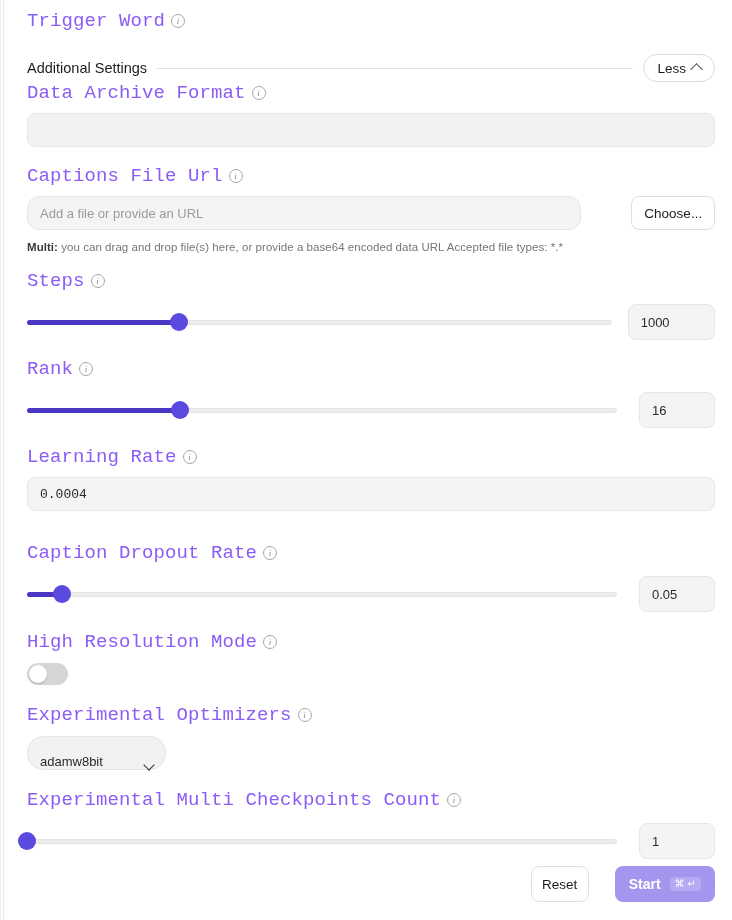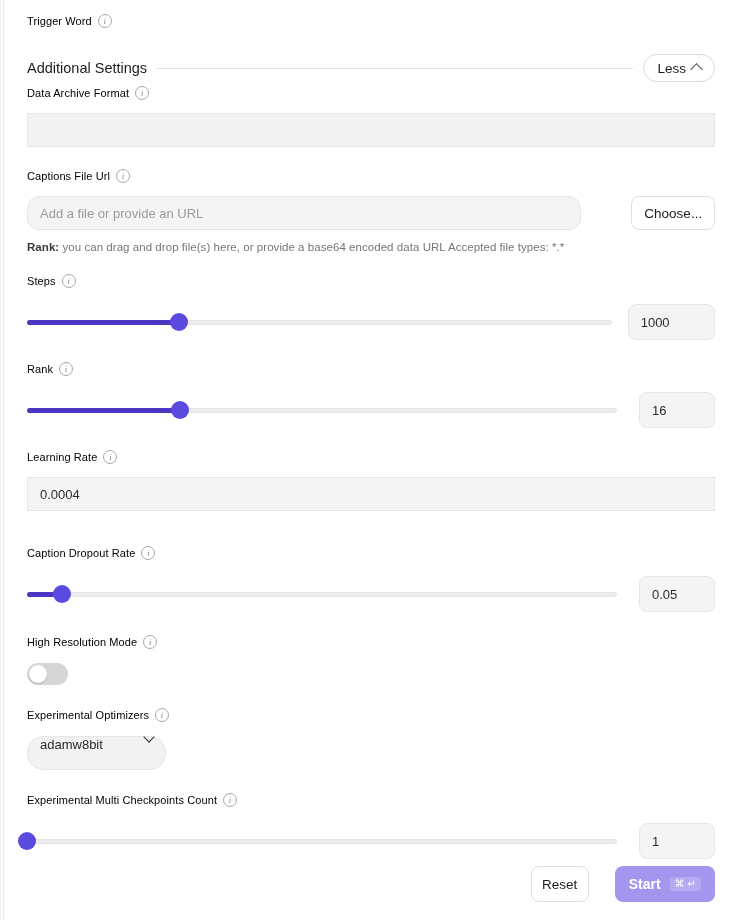--- a/index.html
+++ b/index.html
@@ -47,24 +47,25 @@
   .field { margin-bottom: 0; }
 
   .label-row {
     display: flex;
     align-items: center;
     gap: 6px;
     height: 22px;
   }
 
   .label-text {
-    font-size: 11px;
-    color: #000000;
+    font-size: 19px;
+    color: #8b5cf6;
     letter-spacing: 0.1px;
     white-space: nowrap;
+    font-family: Liberation Mono, monospace;
   }
 
   .info-icon {
     width: 14px;
     height: 14px;
     border: 1px solid #a8a8a8;
     border-radius: 50%;
     display: inline-flex;
     align-items: center;
     justify-content: center;
@@ -143,27 +144,28 @@
     transform: rotate(45deg);
     margin-top: -4px;
   }
 
   
   .gray-input {
     margin-top: 9px;
     width: 688px;
     height: 34px;
     border: 1px solid #e6e6e6;
-    border-radius: 0;
+    border-radius: 8px;
     background: #f4f4f4;
     display: flex;
     align-items: center;
     padding: 0 12px;
     font-size: 13px;
     color: #2a2a2a;
+    font-family: Liberation Mono, monospace;
   }
   .gray-input.empty { background: #f2f2f2; }
 
   .file-row {
     margin-top: 9px;
     display: flex;
     align-items: center;
     gap: 9px;
   }
   .file-input {
@@ -273,21 +275,21 @@
 
   
   .select {
     margin-top: 10px;
     width: 139px;
     height: 34px;
     border: 1px solid #e6e6e6;
     border-radius: 16px;
     background: #f2f2f2;
     display: flex;
-    align-items: flex-start;
+    align-items: flex-end;
     justify-content: space-between;
     padding: 0 12px;
     font-size: 13px;
     color: #2a2a2a;
     cursor: pointer;
   }
 
   
   .footer {
     position: absolute;
@@ -375,21 +377,21 @@
       <span class="label-text">Captions File Url</span>
       <span class="info-icon">i</span>
     </div>
     <div class="file-row">
       <div class="file-input" placeholder="Add a file or provide an URL">
         <span>Add a file or provide an URL</span>
       </div>
       <button class="choose-btn">Choose...</button>
     </div>
     <div class="hint">
-      <b>Rank:</b><span> you can drag and drop file(s) here, or provide a base64 encoded data URL Accepted file types: *.*</span>
+      <b>Multi:</b><span> you can drag and drop file(s) here, or provide a base64 encoded data URL Accepted file types: *.*</span>
     </div>
   </div>
 
   <div class="field" style="margin-top:17px;">
     <div class="label-row">
       <span class="label-text">Steps</span>
       <span class="info-icon">i</span>
     </div>
     <div class="slider-row">
       <div class="slider">

